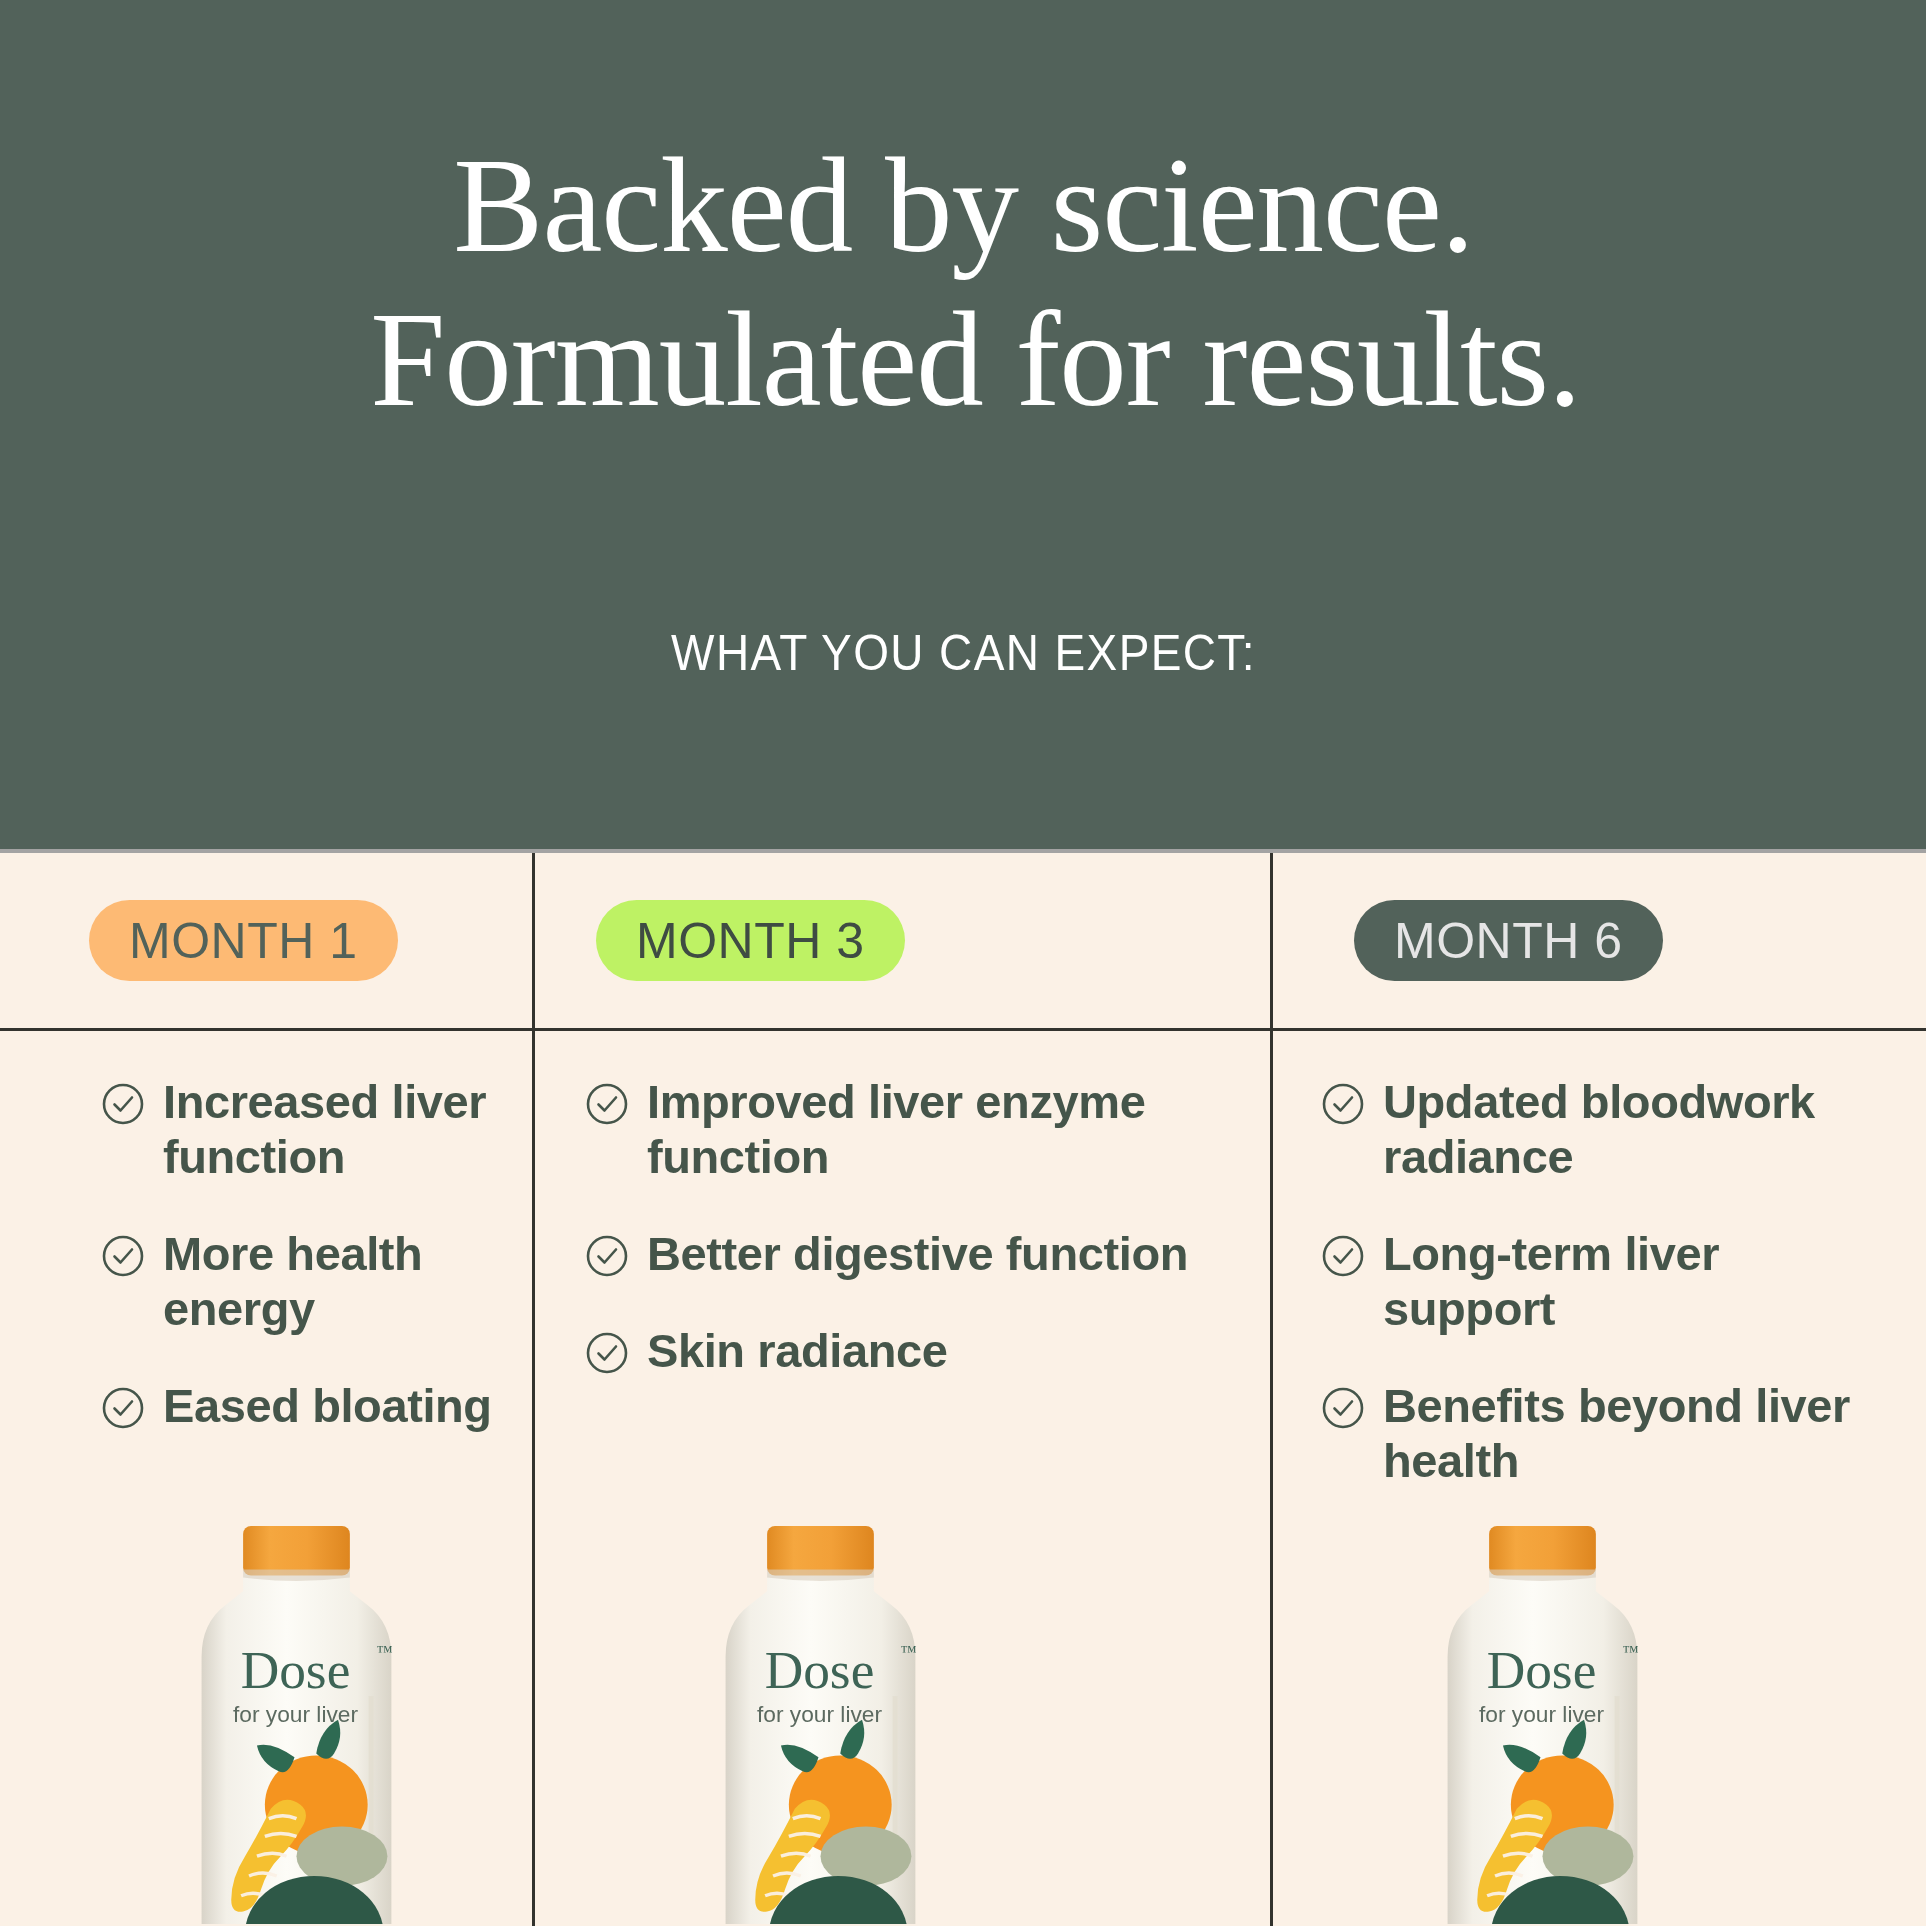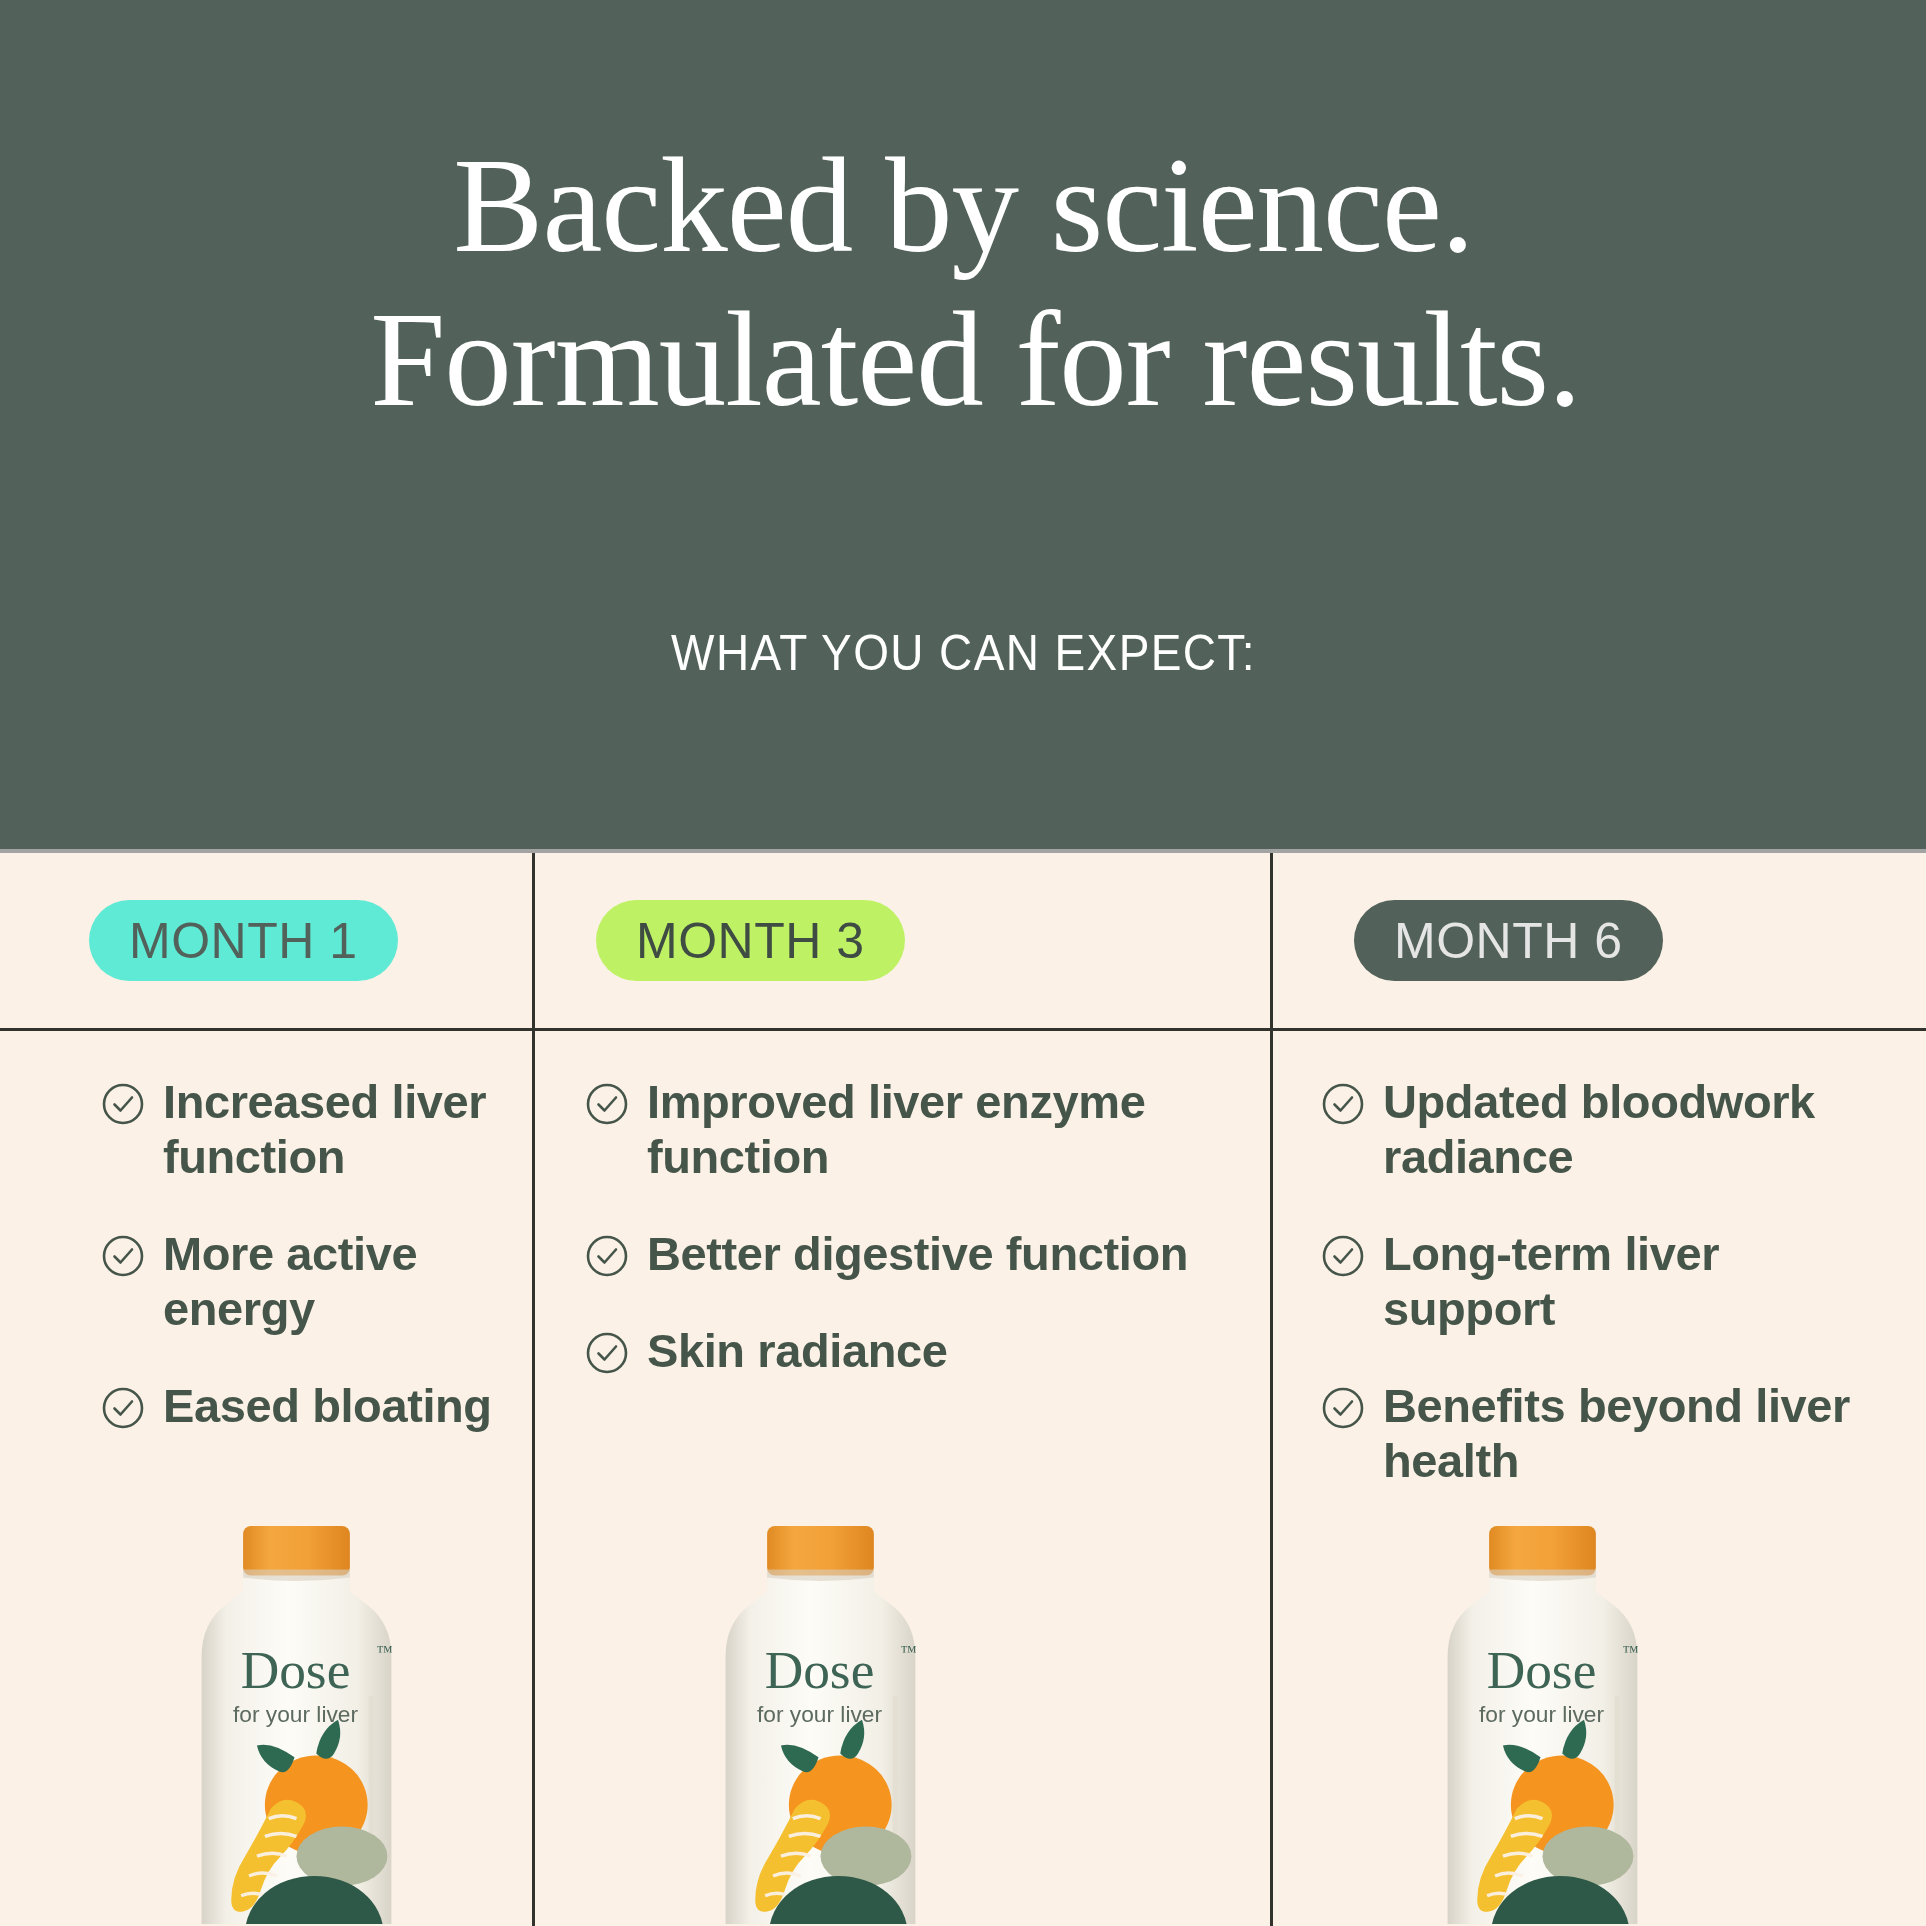--- a/index.html
+++ b/index.html
@@ -57,21 +57,21 @@
   .col3 .badge-row { padding-left:81px; }
 
   .badge {
     display:inline-flex; align-items:center; justify-content:center;
     height:81px; padding:0 40px;
     border-radius:41px;
     font-size:50px; font-weight:400;
     letter-spacing:0.5px;
     white-space:nowrap;
   }
-  .badge-m1 { background:#5eead4; color:#52625A; }
+  .badge-m1 { background:#fdba74; color:#52625A; }
   .badge-m3 { background:#bef264; color:#3F4C43; }
   .badge-m6 { background:#52625A; color:#e5e5e5; }
 
   .list { padding-top:44px; }
   .col1 .list { padding-left:101px; padding-right:30px; }
   .col2 .list { padding-left:50px; padding-right:40px; }
   .col3 .list { padding-left:48px; padding-right:36px; }
 
   .item { display:flex; align-items:flex-start; margin-bottom:42px; }
   .check-icon { flex:0 0 auto; width:44px; height:44px; margin-top:7px; margin-right:18px; }
@@ -124,21 +124,21 @@
           </span>
           <span class="item-text">Increased liver function</span>
         </div>
         <div class="item">
           <span class="check-icon">
             <svg viewBox="0 0 44 44">
                 <circle cx="22" cy="22" r="19" fill="none" stroke="#45554A" stroke-width="2.6"></circle>
                 <path d="M13.5 22.5 L19.5 28.5 L31 15.5" fill="none" stroke="#45554A" stroke-width="2.6" stroke-linecap="round" stroke-linejoin="round"></path>
               </svg>
           </span>
-          <span class="item-text">More active energy</span>
+          <span class="item-text">More health energy</span>
         </div>
         <div class="item">
           <span class="check-icon">
             <svg viewBox="0 0 44 44">
                 <circle cx="22" cy="22" r="19" fill="none" stroke="#45554A" stroke-width="2.6"></circle>
                 <path d="M13.5 22.5 L19.5 28.5 L31 15.5" fill="none" stroke="#45554A" stroke-width="2.6" stroke-linecap="round" stroke-linejoin="round"></path>
               </svg>
           </span>
           <span class="item-text">Eased bloating</span>
         </div>

